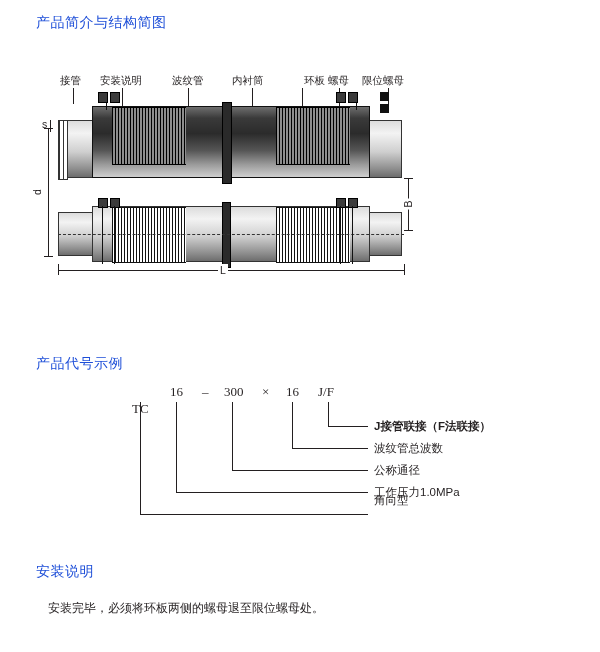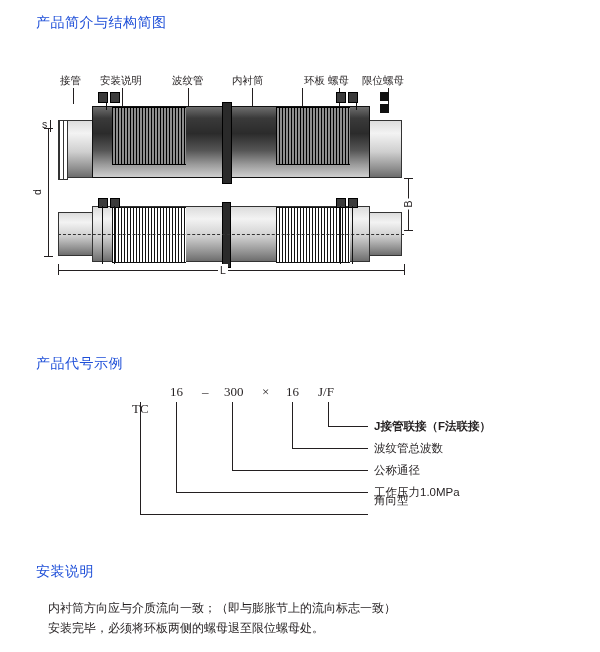--- a/index.html
+++ b/index.html
@@ -298,17 +298,16 @@
     <div class="code-desc" style="left:338px; top:39px;font-weight:bold;">J接管联接（F法联接）</div>
     <div class="code-desc" style="left:338px; top:61px;">波纹管总波数</div>
     <div class="code-desc" style="left:338px; top:83px;">公称通径</div>
     <div class="code-desc" style="left:338px; top:105px;">工作压力1.0MPa</div>
     <div class="code-desc" style="left:338px; top:113px;">角向型</div>
   </div>
 
   <div class="section-heading" id="heading-install">安装说明</div>
 
   <div id="install-text">
-    <div class="install-line">内衬筒方向应与介质流向一致；（即与膨胀节上的流向标志一致）</div>
     <div class="install-line">安装完毕，必须将环板两侧的螺母退至限位螺母处。</div>
   </div>
 
 </div>
 
 </body></html>

